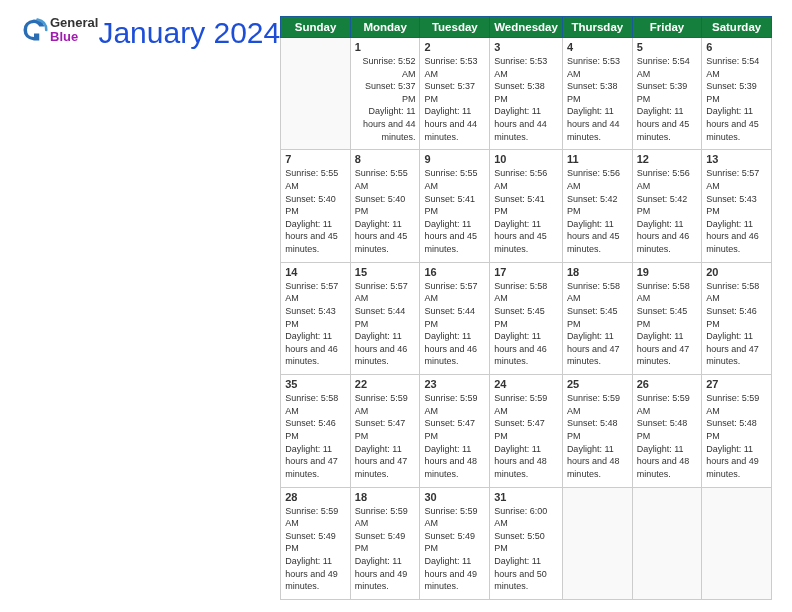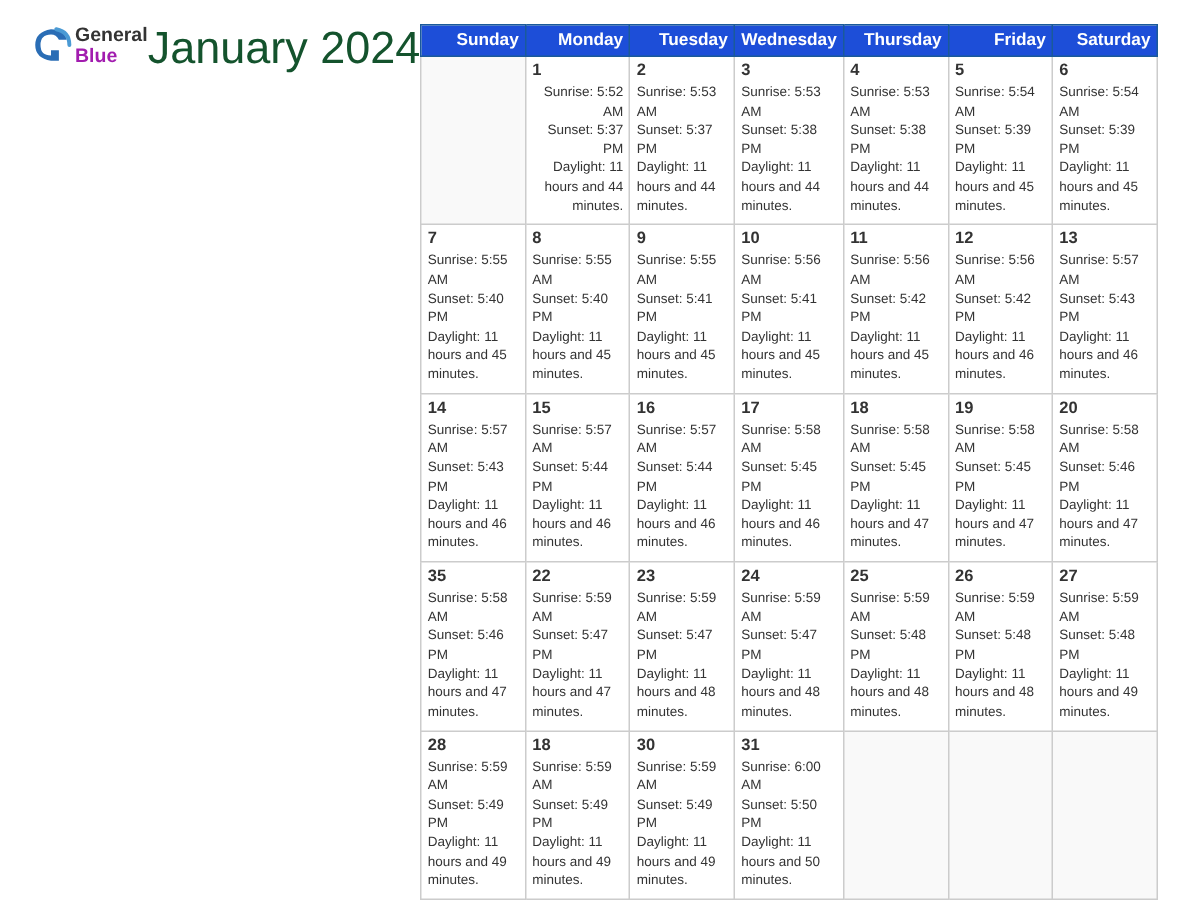--- a/index.html
+++ b/index.html
@@ -40,39 +40,39 @@
     .logo-icon {
       width: 28px;
       height: 28px;
     }
     .title-block {
       text-align: right;
     }
     .main-title {
       font-size: 30px;
       font-weight: normal;
-      color: #14532d;
+      color: #1d4ed8;
       line-height: 1.1;
     }
     .subtitle {
       font-size: 13px;
       color: #444;
     }
     .calendar-table {
       width: 100%;
       border-collapse: collapse;
       flex: 1;
     }
     .calendar-table th {
-      background-color: #1d4ed8;
+      background-color: #15803d;
       color: #fff;
       font-size: 11.5px;
       font-weight: bold;
       padding: 4px 4px;
-      text-align: right;
+      text-align: center;
       border: 1px solid #1a5a9a;
     }
     .calendar-table td {
       border: 1px solid #ccc;
       vertical-align: top;
       padding: 3px 4px;
       font-size: 9.5px;
       color: #333;
       width: calc(100% / 7);
       height: 88px;

